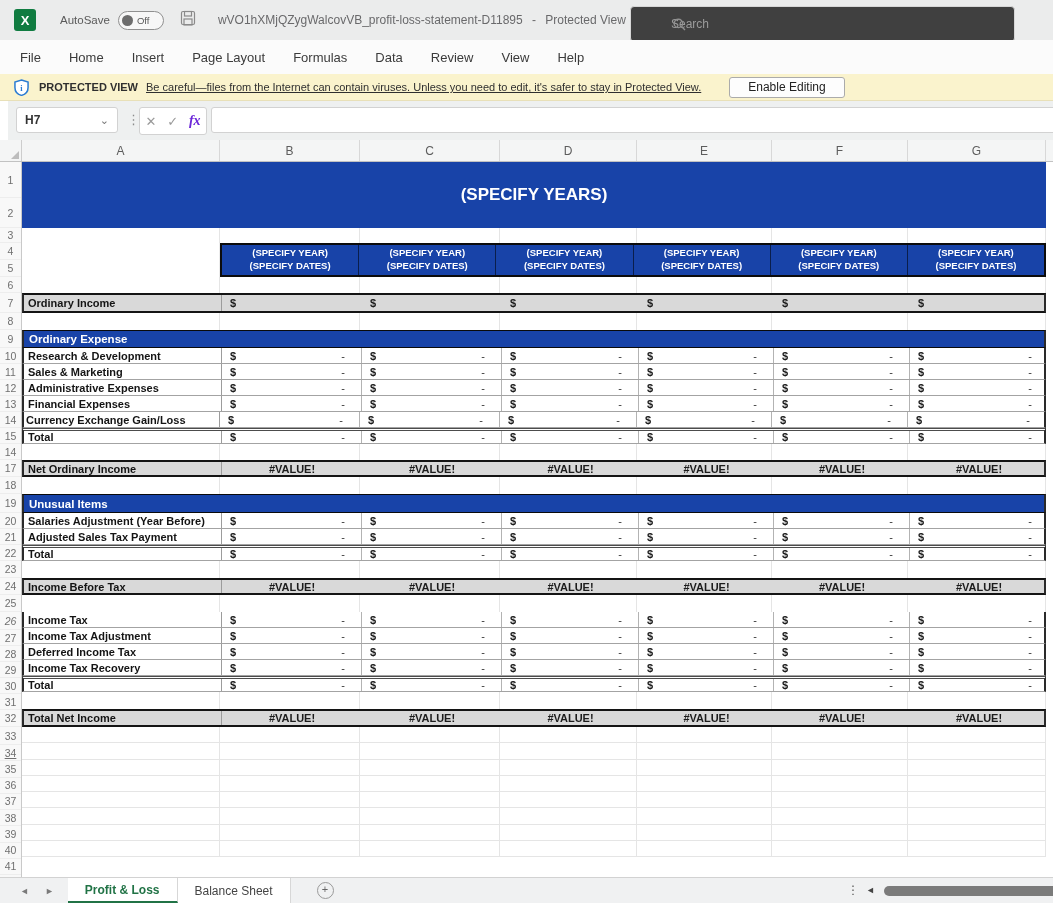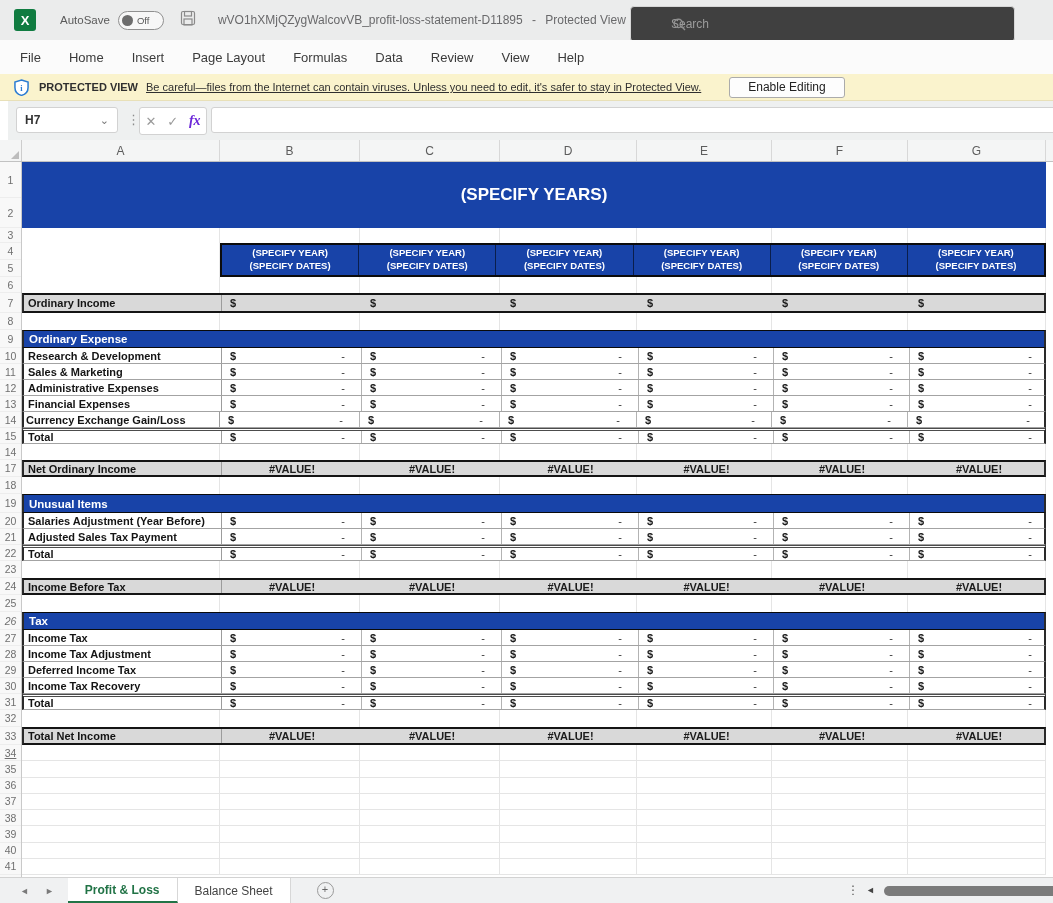--- a/index.html
+++ b/index.html
@@ -648,23 +648,20 @@
       </div>
       <div class="row blank" style="height: 17px;">
         <div class="c" style="width: 198px;"></div>
         <div class="c" style="width: 140px;"></div>
         <div class="c" style="width: 140px;"></div>
         <div class="c" style="width: 137px;"></div>
         <div class="c" style="width: 135px;"></div>
         <div class="c" style="width: 136px;"></div>
         <div class="c" style="width: 138px;"></div>
       </div>
-      <div class="row bluebanner" style="height: 18px;">
-        <span>Tax</span>
-      </div>
       <div class="row money" style="height: 16px;">
         <div class="lab">Income Tax</div>
         <div class="c" style="width: 140px;">
           <span class="dol">$</span>
           <span class="dash">-</span>
         </div>
         <div class="c" style="width: 140px;">
           <span class="dol">$</span>
           <span class="dash">-</span>
         </div>

